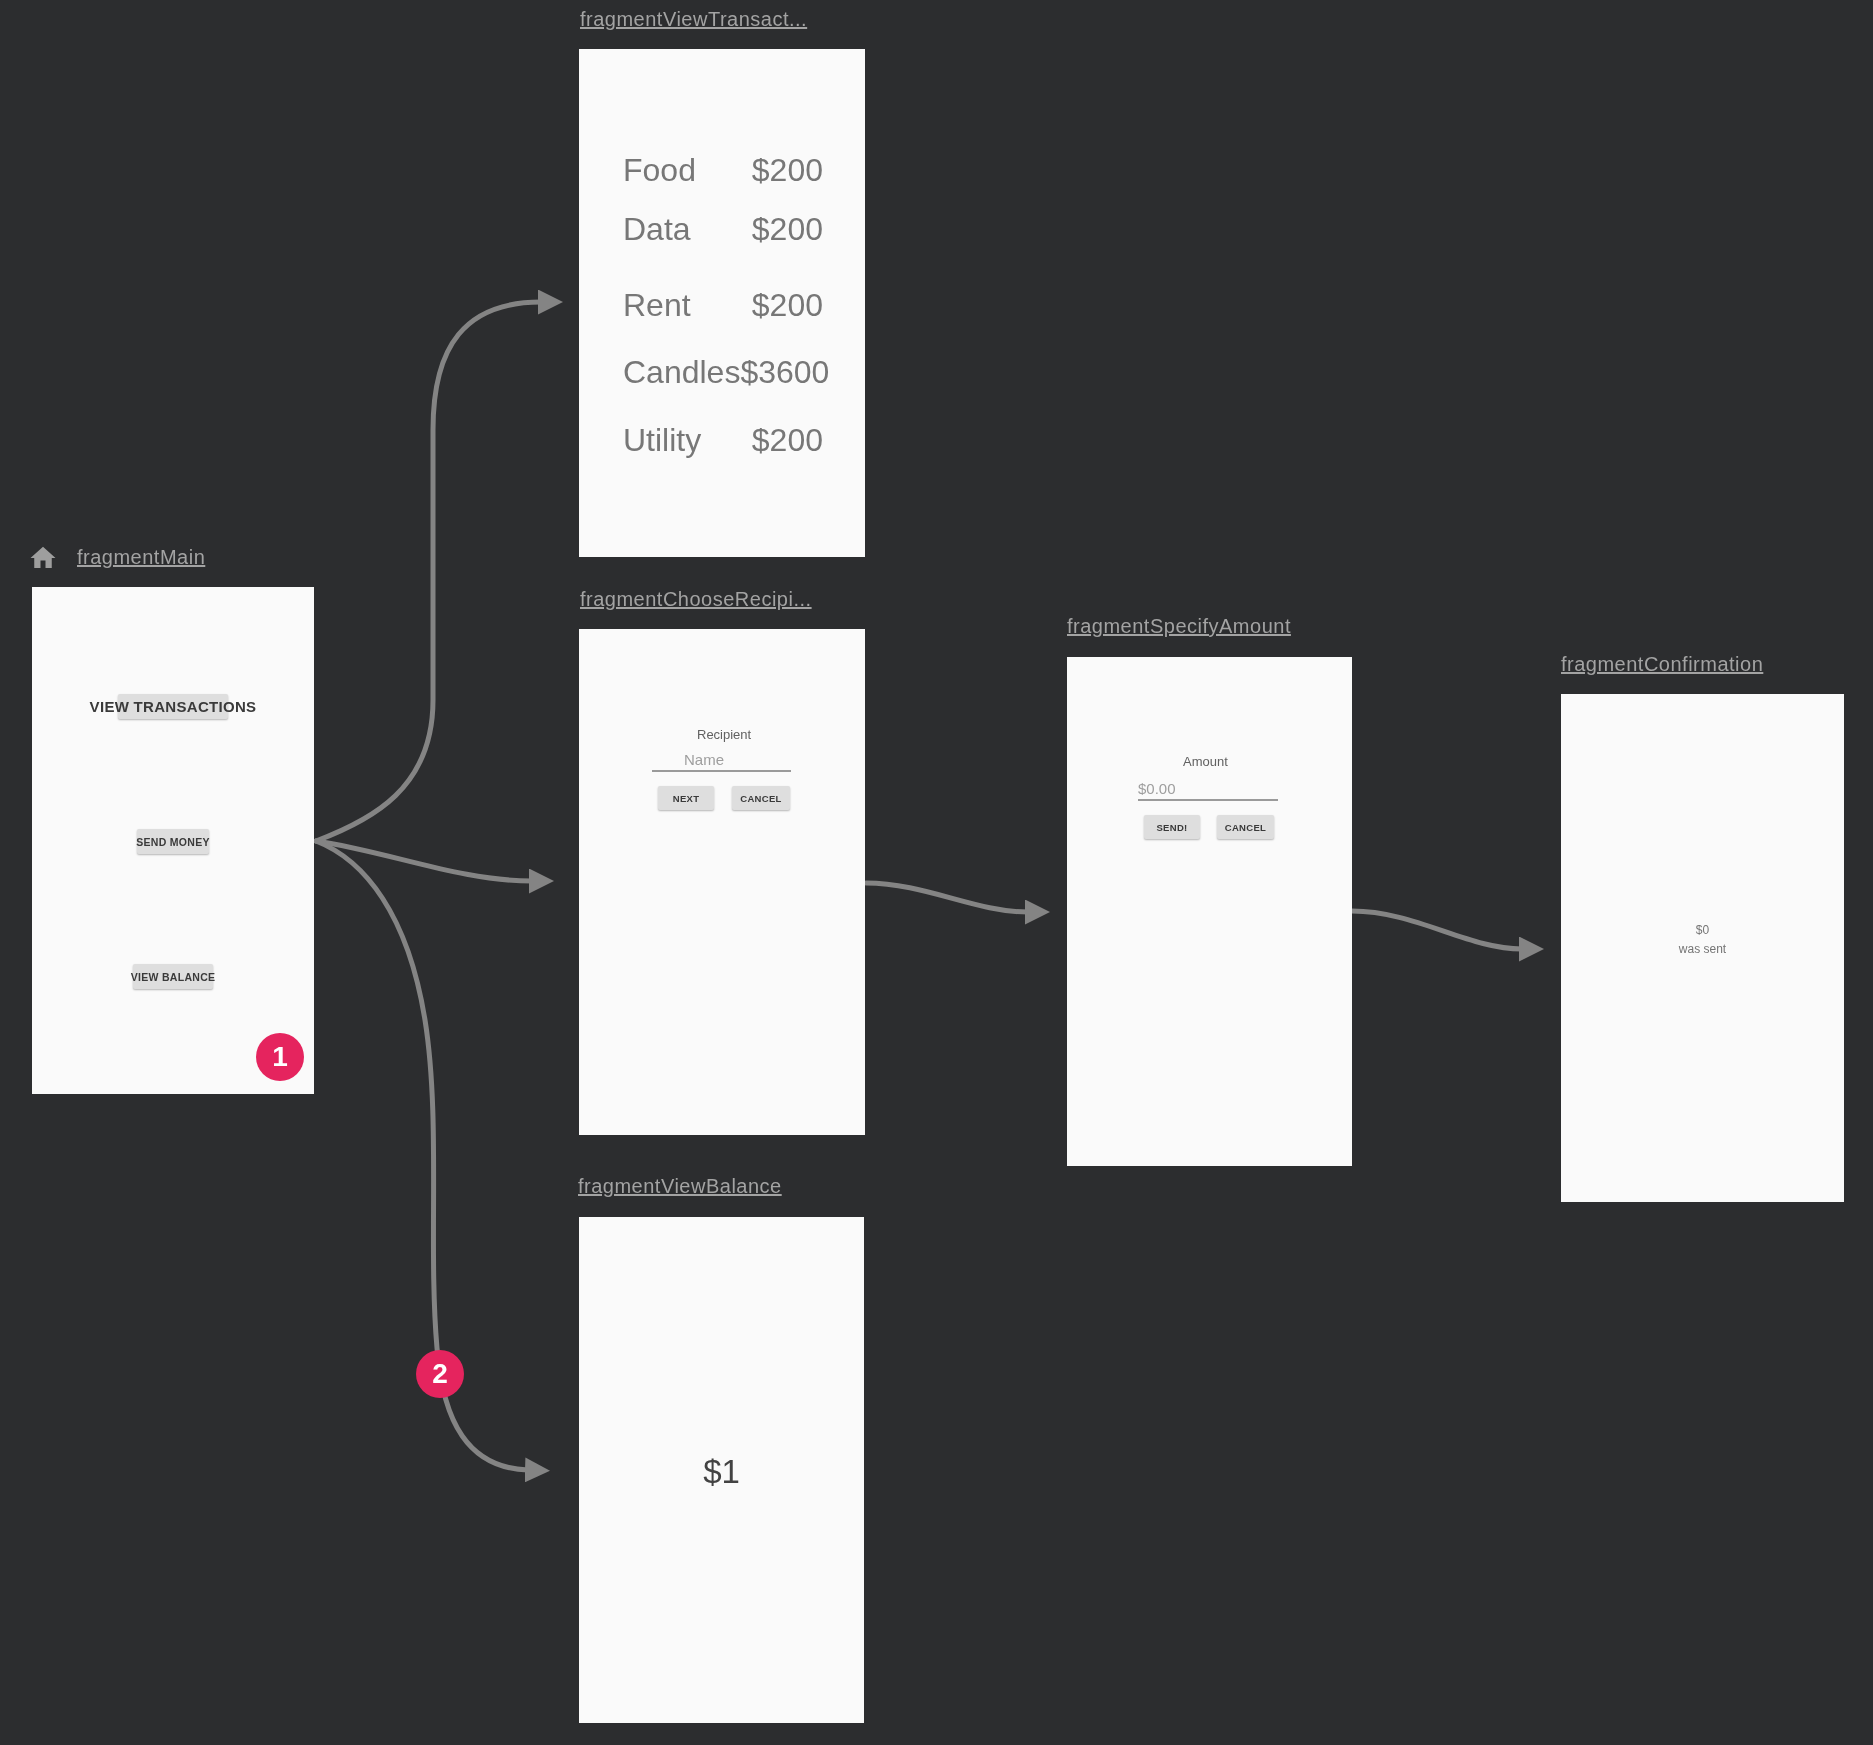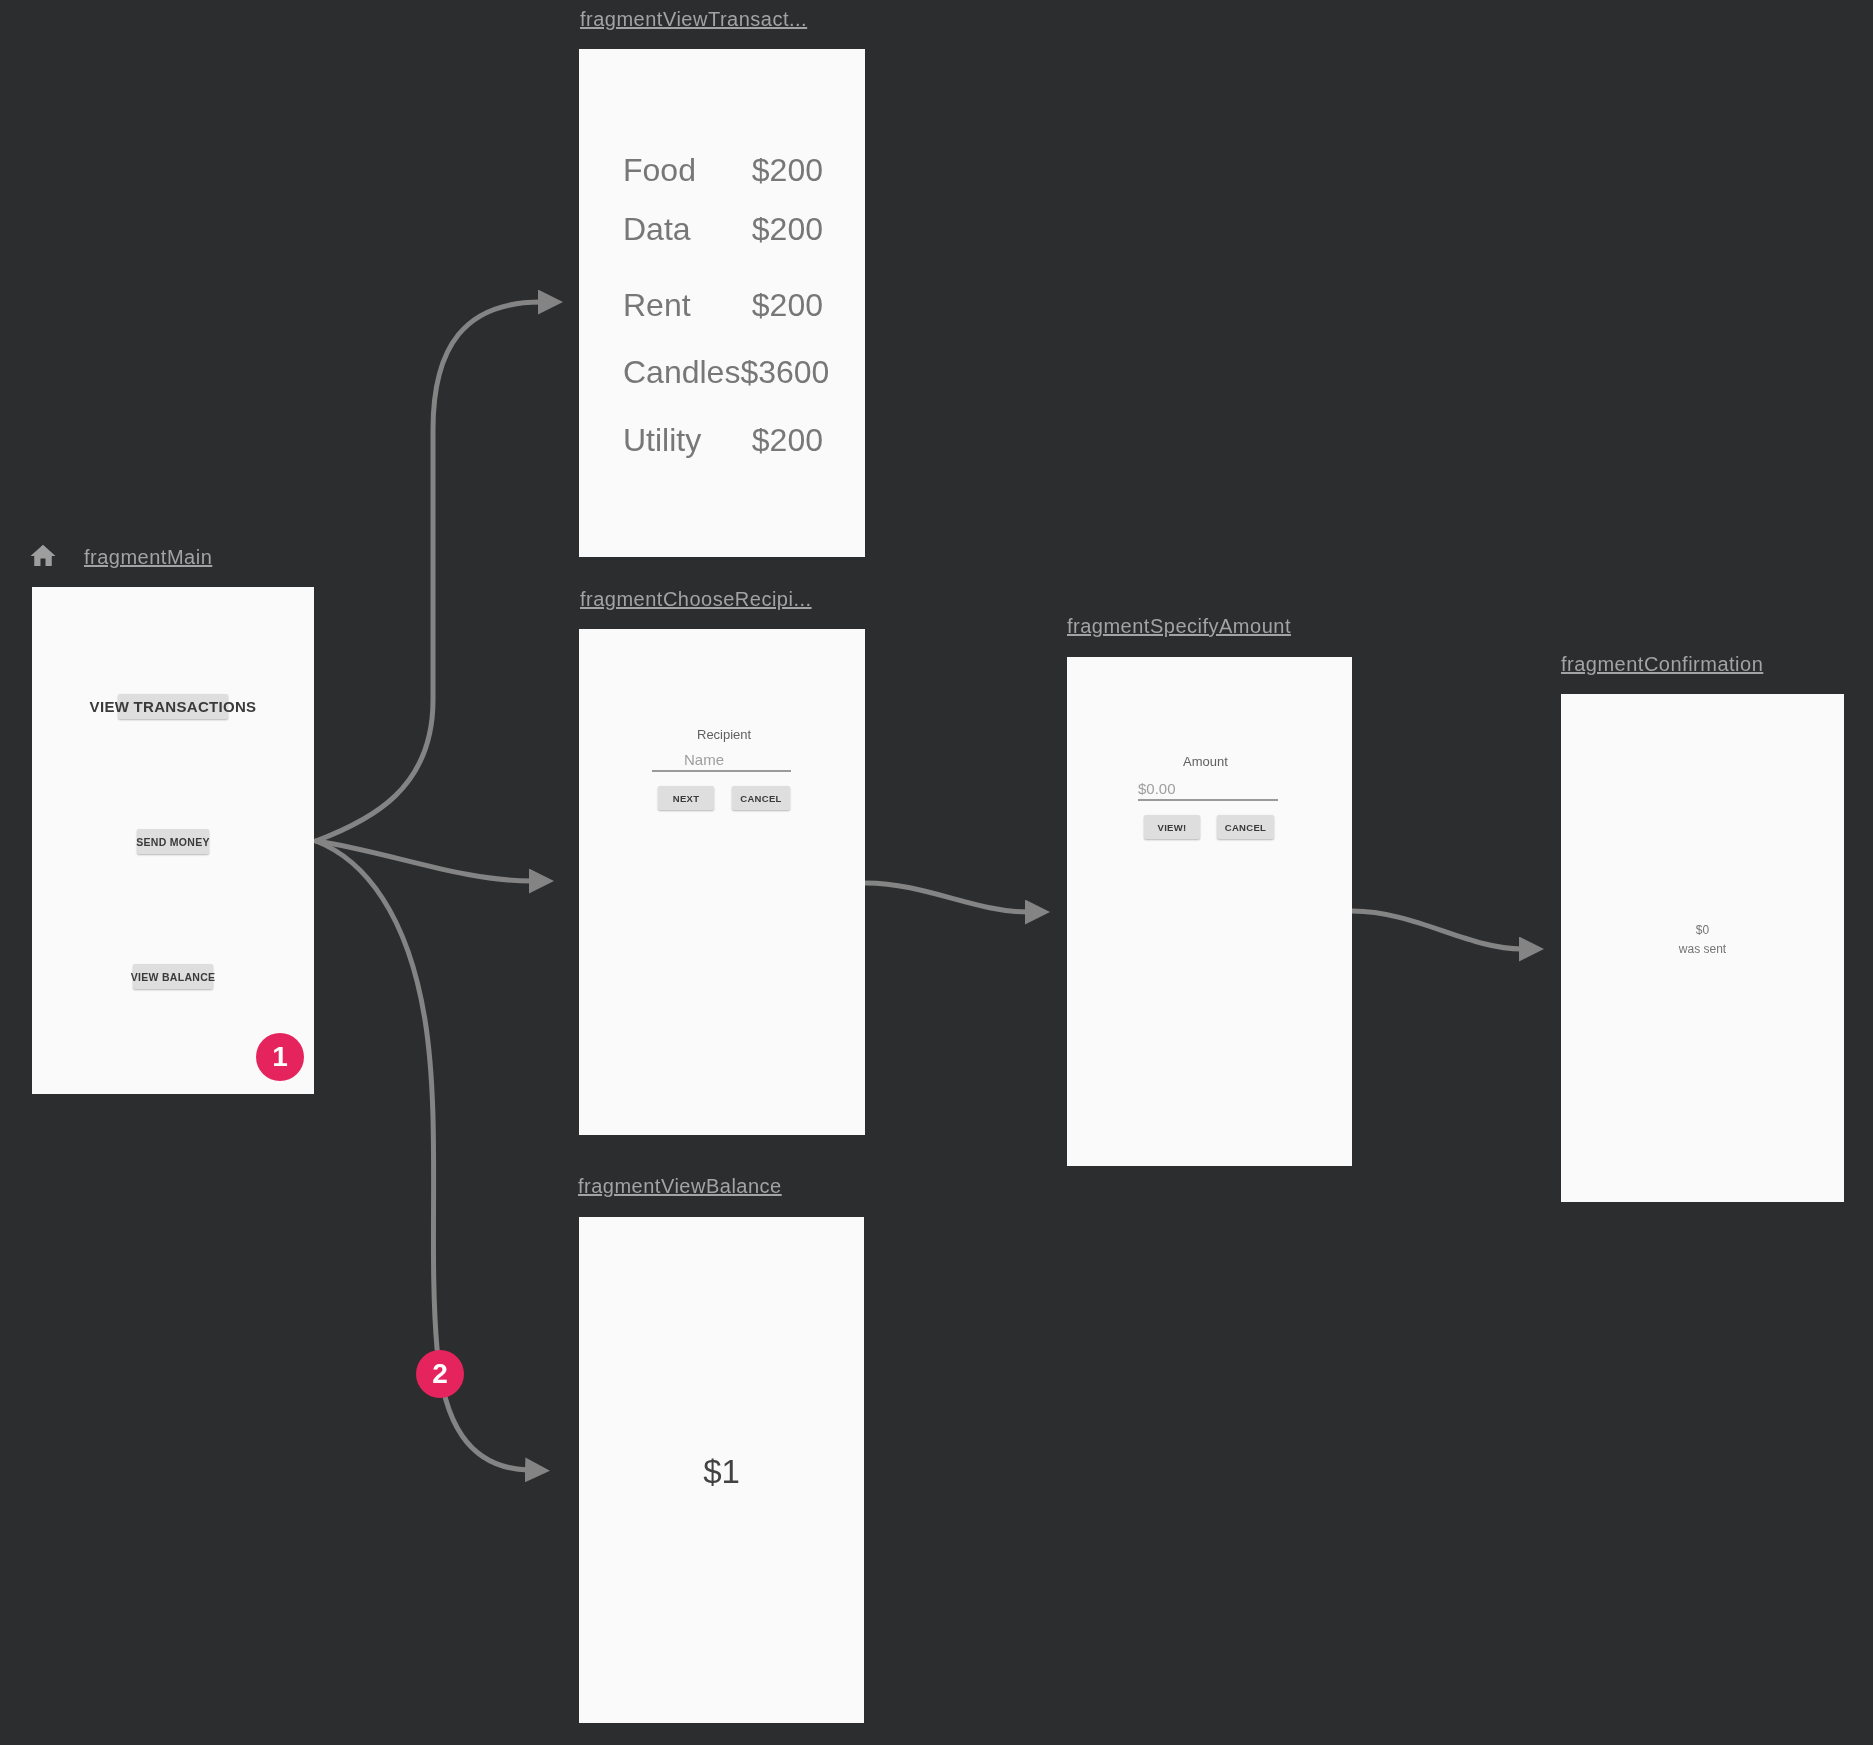--- a/index.html
+++ b/index.html
@@ -7,21 +7,21 @@
     width:1873px;height:1745px;position:relative;overflow:hidden;
     background:#2C2D2F;
     font-family:"Liberation Sans",sans-serif;
   }
   
   .arrows-layer{position:absolute;left:0;top:0;z-index:1;}
   .frag-label{
     position:absolute;z-index:3;font-size:20px;line-height:32px;
     color:#a3a3a3;white-space:nowrap;letter-spacing:0.5px;text-decoration:underline;
   }
-  .frag-header{position:absolute;z-index:3;display:flex;align-items:flex-start;gap:26px;}
+  .frag-header{position:absolute;z-index:3;display:flex;align-items:flex-end;gap:19px;}
   .frame{position:absolute;z-index:2;background:#FAFAFA;}
   
   .btn{
     position:absolute;background:#DEDEDE;color:#3A3A3A;
     display:flex;align-items:center;justify-content:center;
     font-weight:bold;letter-spacing:0.3px;border-radius:2px;
     box-shadow:0 1px 2px rgba(0,0,0,0.28);white-space:nowrap;
   }
   .btn.center{left:50%;transform:translateX(-50%);}
   .txn-row{
@@ -102,21 +102,21 @@
   <div class="underline" style="left:73px;top:141px;width:139px;"></div>
   <div class="btn" style="left:79px;top:157px;width:56px;height:24px;font-size:9.5px;">NEXT</div>
   <div class="btn" style="left:153px;top:157px;width:58px;height:24px;font-size:9.5px;">CANCEL</div>
 </div>
 
 <div class="frag-label" style="left:1067px;top:610px;text-align:right;">fragmentSpecifyAmount</div>
 <div class="frame" style="left:1067px;top:657px;width:285px;height:509px;">
   <div class="field-label" style="left:76px;top:97px;">Amount</div>
   <div class="hint-text" style="left:71px;top:123px;">$0.00</div>
   <div class="underline" style="left:71px;top:142px;width:140px;"></div>
-  <div class="btn" style="left:77px;top:158px;width:56px;height:24px;font-size:9.5px;">VIEW!</div>
+  <div class="btn" style="left:77px;top:158px;width:56px;height:24px;font-size:9.5px;">SEND!</div>
   <div class="btn" style="left:150px;top:158px;width:57px;height:24px;font-size:9.5px;">CANCEL</div>
 </div>
 
 <div class="frag-label" style="left:1561px;top:648px;">fragmentConfirmation</div>
 <div class="frame" style="left:1561px;top:694px;width:283px;height:508px;">
   <div class="small-gray" style="top:229px;">$0</div>
   <div class="small-gray" style="top:248px;">was sent</div>
 </div>
 
 <div class="frag-label" style="left:578px;top:1170px;">fragmentViewBalance</div>

